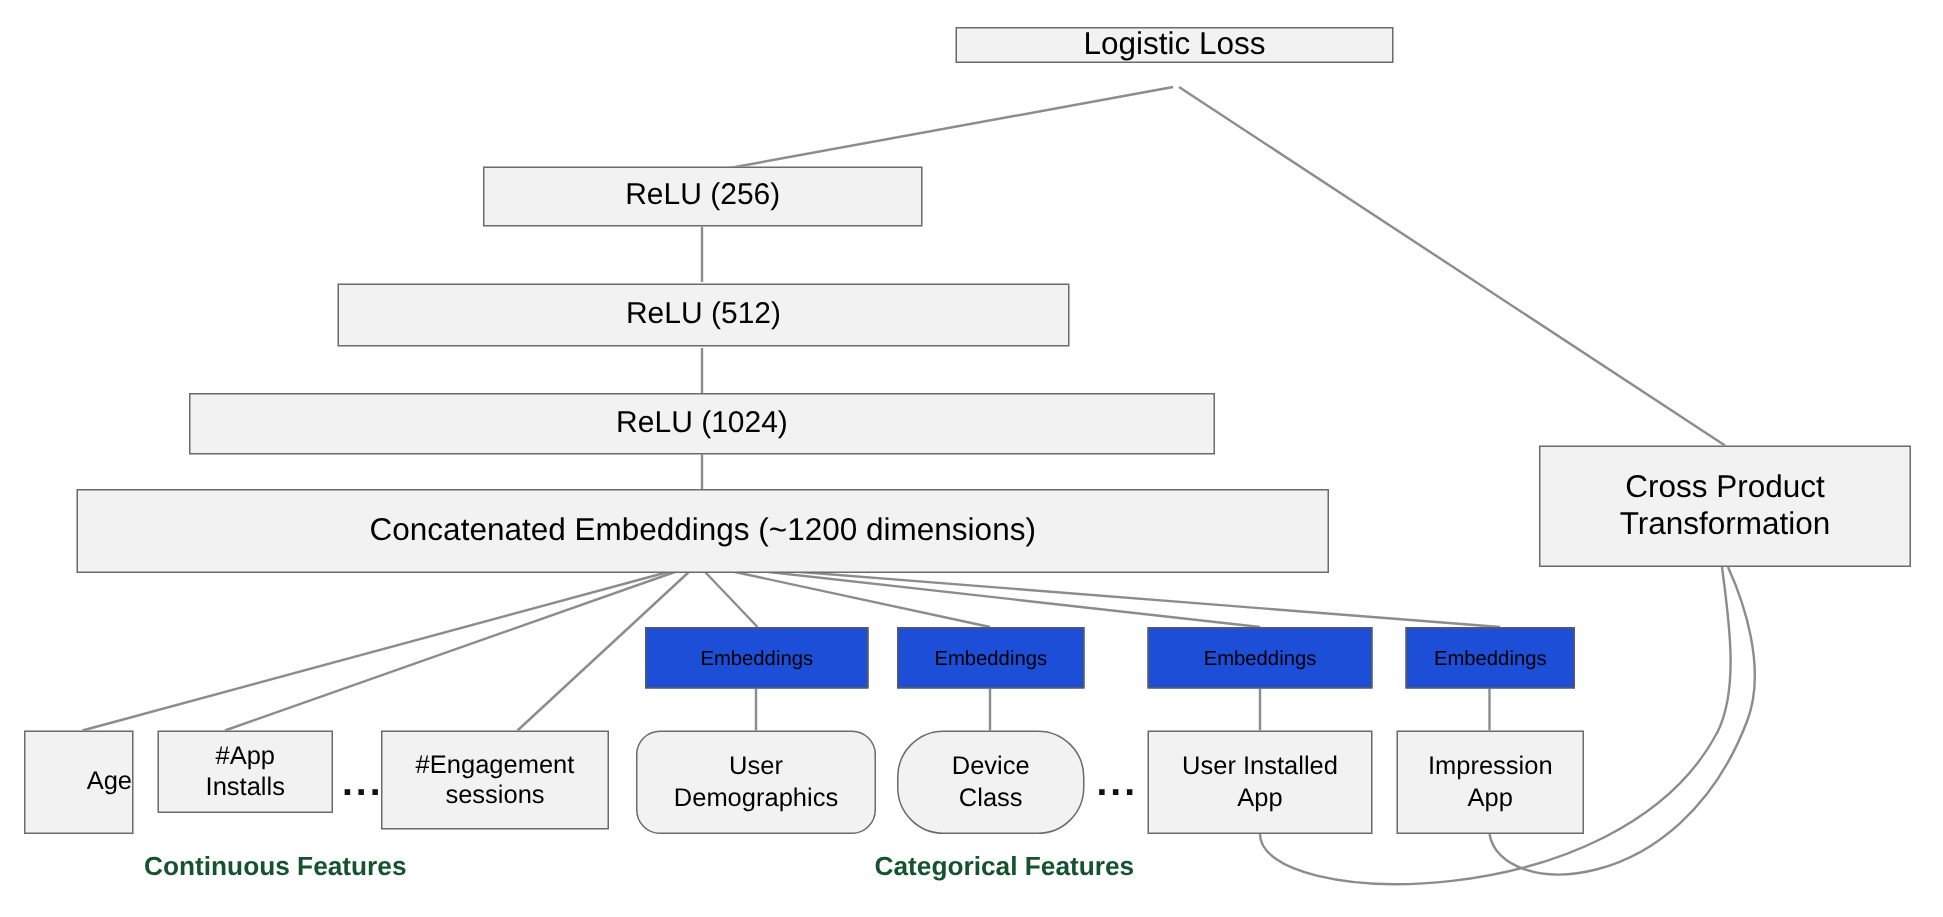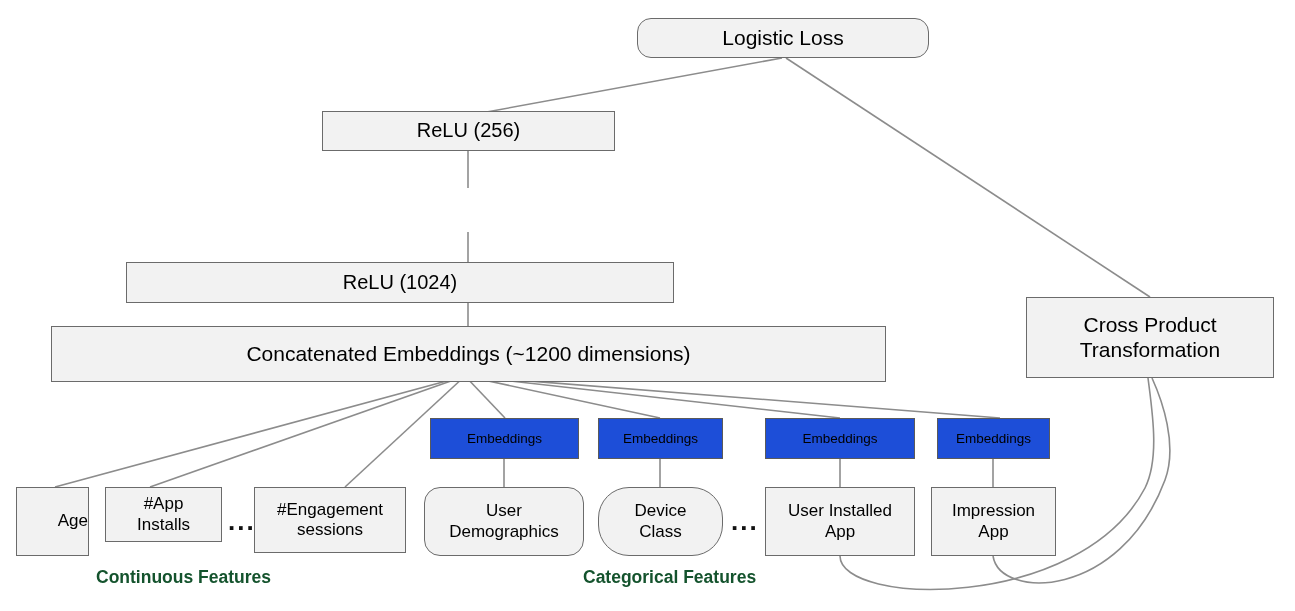--- a/index.html
+++ b/index.html
@@ -74,30 +74,33 @@
       <path d="M 504 459 L 504 487"></path>
       <path d="M 660 459 L 660 487"></path>
       <path d="M 840 459 L 840 487"></path>
       <path d="M 993 459 L 993 487"></path>
 
       <path d="M 840 556 C 840 606, 1080 612, 1145 488 C 1160 458, 1152 410, 1148 378"></path>
       <path d="M 993 556 C 1000 600, 1120 600, 1165 480 C 1178 445, 1162 400, 1152 378"></path>
     </g>
   </svg>
 
-  <div class="node big" style="left:637px;top:18px;width:292px;height:40px;border-radius:14px;">
+  <div class="node big" style="left:637px;top:18px;width:292px;height:24px;">
     <span>Logistic Loss</span>
   </div>
 
   <div class="node mid" style="left:322px;top:111px;width:293px;height:40px;">
     <span>ReLU (256)</span>
   </div>
 
+  <div class="node mid" style="left:225px;top:189px;width:488px;height:42px;">
+    <span>ReLU (512)</span>
+  </div>
 
-  <div class="node mid" style="left:126px;top:262px;width:548px;height:41px;">
+  <div class="node mid" style="left:126px;top:262px;width:684px;height:41px;">
     <span>ReLU (1024)</span>
   </div>
 
   <div class="node big" style="left:51px;top:326px;width:835px;height:56px;">
     <span>Concatenated Embeddings (~1200 dimensions)</span>
   </div>
 
   <div class="node big" style="left:1026px;top:297px;width:248px;height:81px;white-space:pre-line;">
     <span>Cross Product
 Transformation</span>

